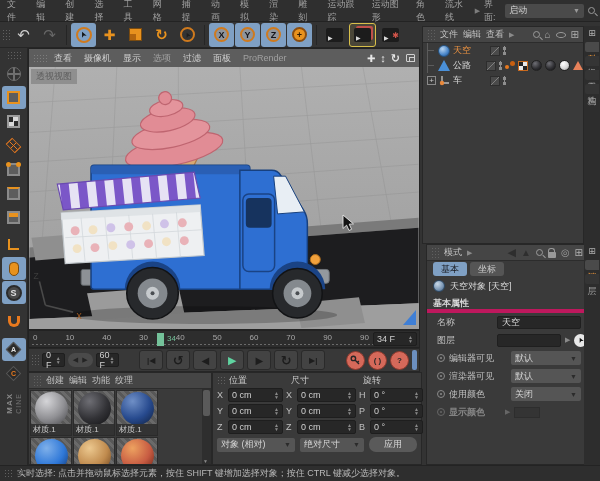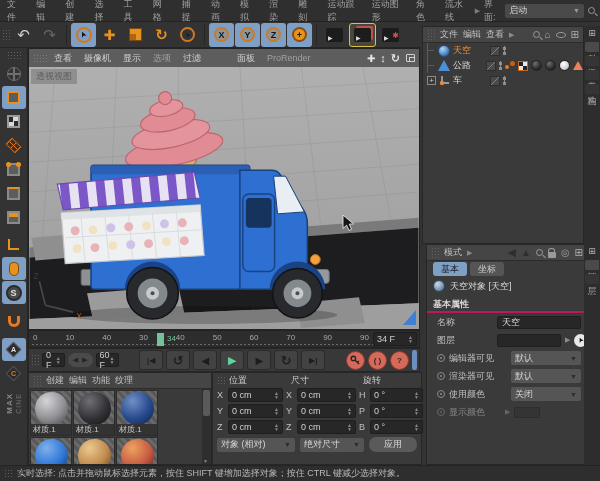--- a/index.html
+++ b/index.html
@@ -241,21 +241,21 @@
 
   <div class="abs" style="left:28px;top:48px;width:392px;height:282px;background:#a8a8a8;border:1px solid #232323;">
 
     <div class="flex" style="height:18px;background:#5d5d5d;gap:2px;padding:0 4px;color:#d2d2d2;">
       <span class="hgrip" style="background:radial-gradient(#7d7d7d 0.8px,transparent 0.9px) 0 0/3px 3px;"></span>
       <span class="menu-item" style="color:#cfcfcf;padding:0 5px;">查看</span>
       <span class="menu-item" style="color:#cfcfcf;padding:0 5px;">摄像机</span>
       <span class="menu-item" style="color:#cfcfcf;padding:0 5px;">显示</span>
       <span class="menu-item gold" style="padding:0 5px;text-align:center;">选项</span>
       <span class="menu-item" style="color:#cfcfcf;padding:0 5px;">过滤</span>
-      <span class="menu-item" style="color:#cfcfcf;padding:0 5px;margin-left:24px;">面板</span>
+      <span class="menu-item" style="color:#cfcfcf;padding:0 5px;">面板</span>
       <span class="menu-item gold" style="padding:0 5px;">ProRender</span>
       <span style="flex:1"></span>
       <span style="color:#e6e6e6;font-size:10px;font-weight:bold;">✚</span>
       <span style="color:#e6e6e6;font-size:11px;font-weight:bold;margin:0 3px;">↕</span>
       <span style="color:#e6e6e6;font-size:11px;font-weight:bold;">↻</span>
       <span class="i-maxi" style="margin-left:4px;"></span>
     </div>
 
     <svg width="390" height="262" viewBox="0 0 392 264" style="display:block;" xmlns="http://www.w3.org/2000/svg">
       <defs>
@@ -683,21 +683,21 @@
       <span style="color:#b0b0b0;font-size:10px;">⊞</span>
     </div>
     <div class="flex" style="padding:1px 6px;gap:3px;">
       <span class="tab active">基本</span>
       <span class="tab">坐标</span>
     </div>
     <div class="flex" style="height:18px;padding:0 6px;gap:5px;">
       <span style="width:12px;height:12px;border-radius:50%;background:radial-gradient(circle at 35% 30%,#c8d8e8,#7a96b4 60%,#3d5a7a);border:1px solid #2e4a66;"></span>
       <span style="color:#d8d8d8;">天空对象 [天空]</span>
     </div>
-    <div style="height:16px;display:flex;align-items:center;padding:0 6px;border-bottom:2px solid #be185d;margin-top:2px;">
+    <div style="height:16px;display:flex;align-items:center;padding:0 6px;border-bottom:4px solid #be185d;margin-top:2px;">
       <span style="color:#d8d8d8;font-weight:bold;">基本属性</span>
     </div>
     <div class="arow">
       <span style="width:52px;flex:0 0 auto;">名称</span>
       <span class="dots-lead">. . . . .</span>
       <div class="field" style="width:84px;flex:0 0 auto;">
           <span>天空</span>
         </div>
     </div>
     <div class="arow">
@@ -728,21 +728,21 @@
     <div class="arow">
       <span class="anim-dot"></span>
       <span style="width:58px;flex:0 0 auto;white-space:nowrap;overflow:hidden;">使用颜色</span>
       <div class="drop" style="flex:1;">
         <span>关闭</span>
           <span class="car">▼</span>
       </div>
     </div>
     <div class="arow" style="opacity:.55;">
       <span class="anim-dot"></span>
-      <span style="width:52px;flex:0 0 auto;">显示颜色</span>
+      <span style="width:52px;flex:0 0 auto;font-weight:bold;">显示颜色</span>
       <span style="color:#8a8a8a;font-size:7px;">▶</span>
       <span style="width:26px;height:11px;background:#303030;border:1px solid #242424;"></span>
     </div>
   </div>
 
   <div class="abs" style="left:584px;top:26px;width:16px;height:218px;background:#2d2d2d;display:flex;flex-direction:column;align-items:center;">
     <span style="color:#b0b0b0;font-size:9px;margin:2px 0;">⊞</span>
     <span class="vtab active">对象</span>
     <span class="vtab">场次</span>
     <span class="vtab">内容浏览器</span>

